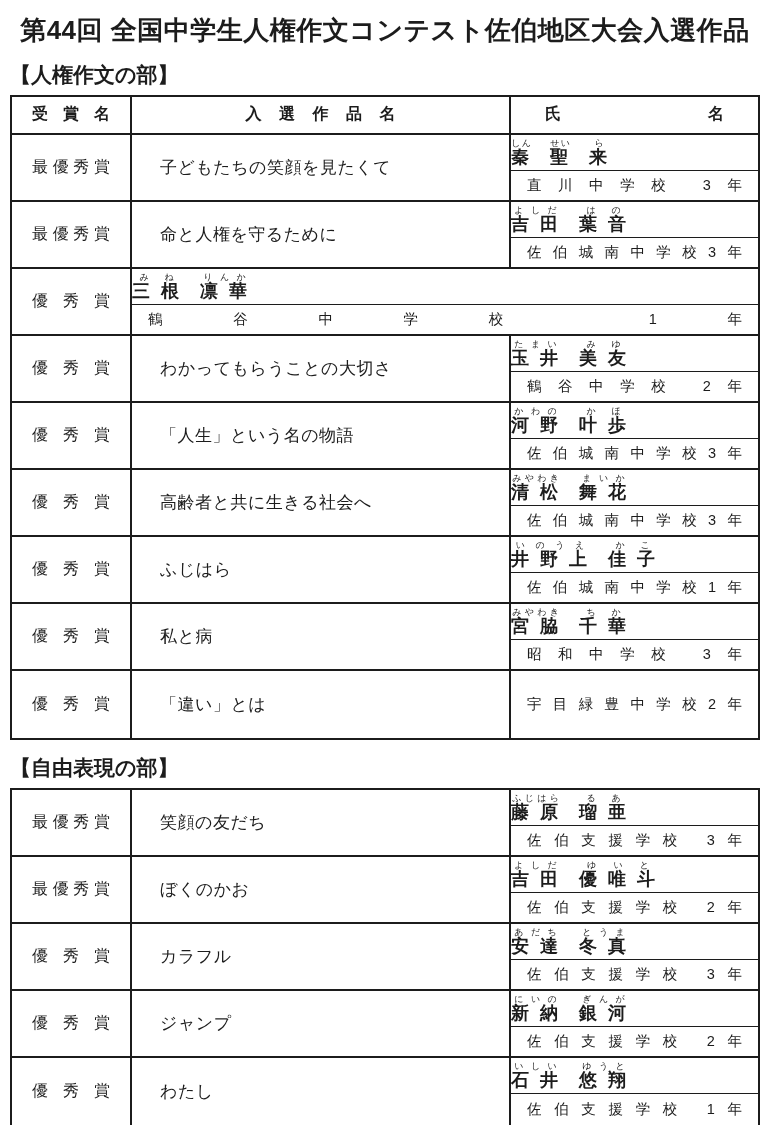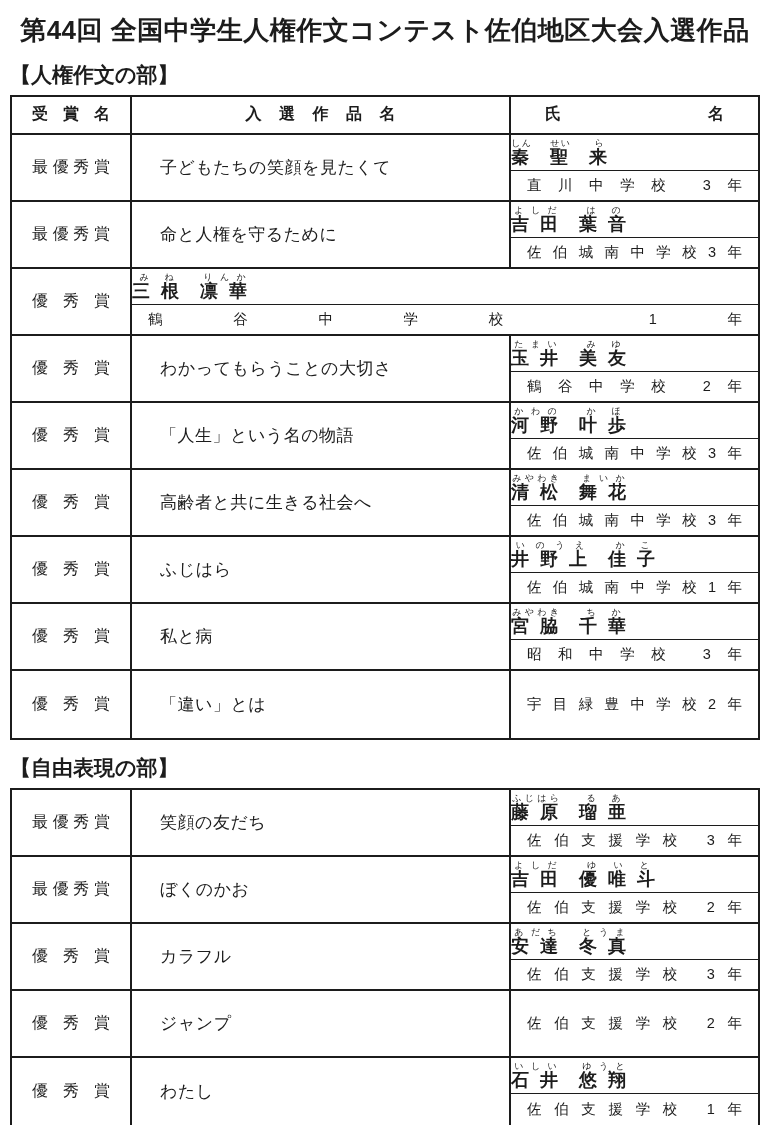--- a/index.html
+++ b/index.html
@@ -477,20 +477,24 @@
           <div class="dist award-text">
             <span>優</span>
             <span>秀</span>
             <span>賞</span>
           </div>
         </div>
       <div class="c2">
           <div class="work-text">ジャンプ</div>
         </div>
       <div class="c3">
+        <div class="name-line">
+            <ruby>新 納<rt>にいの</rt></ruby>
+            <ruby>銀 河<rt>ぎんが</rt></ruby>
+          </div>
         <div class="school-line">
             <div class="dist school-text">
               <span>佐</span>
               <span>伯</span>
               <span>支</span>
               <span>援</span>
               <span>学</span>
               <span>校</span>
               <span class="sp"></span>
               <span>2</span>

